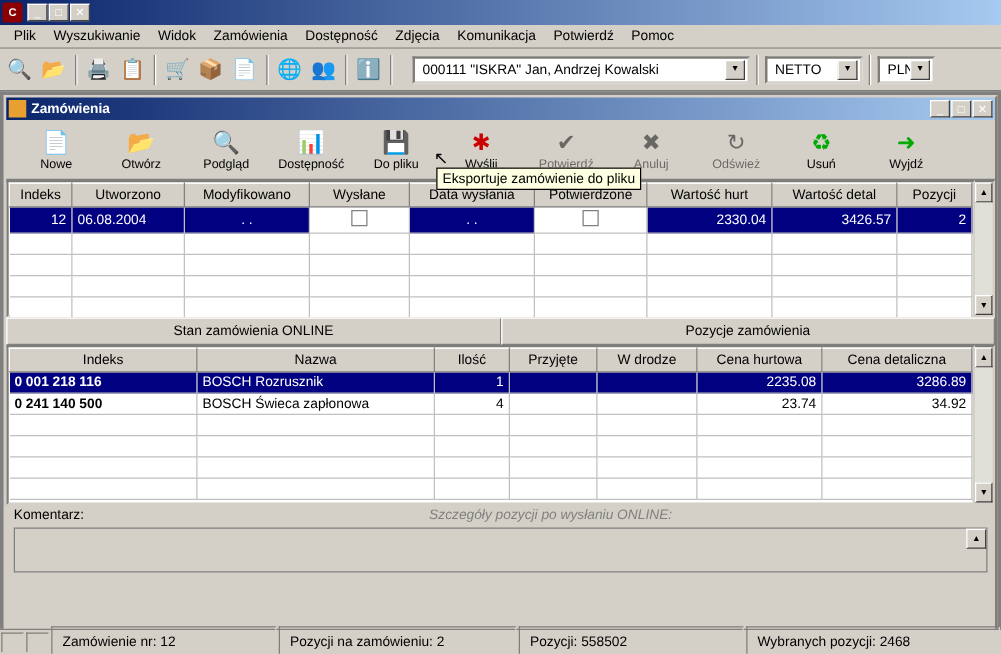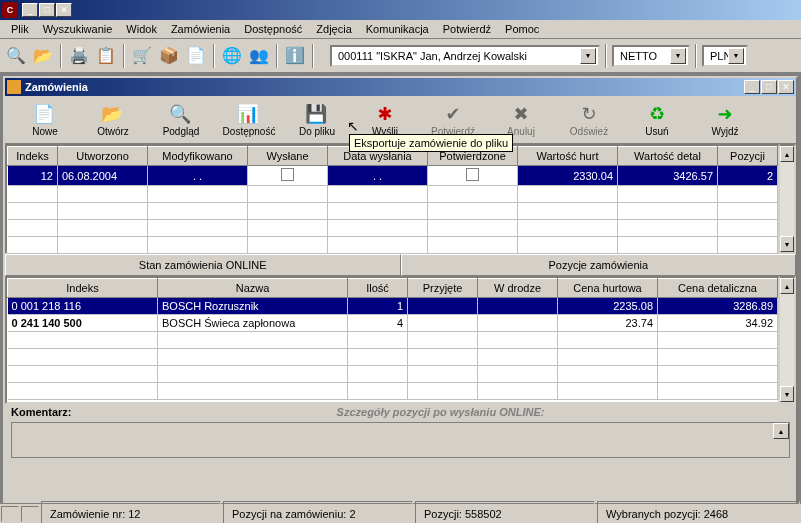--- a/index.html
+++ b/index.html
@@ -46,21 +46,21 @@
 
 .gridwrap { display: flex; }
 .gridmain { flex: 1; overflow: hidden; }
 .vscroll { width: 16px; background: #d4d0c8; border: 2px inset #d4d0c8; border-left: none; display: flex; flex-direction: column; }
 .vscroll .sbtn { height: 16px; background: #d4d0c8; border: 1px solid #fff; border-right-color: #404040; border-bottom-color: #404040; display: flex; align-items: center; justify-content: center; font-size: 7px; cursor: pointer; }
 .vscroll .strack { flex: 1; background: #e0e0d8; }
 
 .tabbar { display: flex; height: 22px; }
 .tab { flex: 1; background: #d4d0c8; border: 1px solid #808080; border-top-color: #fff; border-left-color: #fff; display: flex; align-items: center; justify-content: center; cursor: pointer; }
 
-.commentrow { display: flex; padding: 2px 6px; align-items: flex-end; font-weight: bold; }
+.commentrow { display: flex; padding: 2px 6px; align-items: flex-end; }
 .commentrow .lbl { width: 80px; }
 .commentrow .detail { flex: 1; color: #808080; font-style: italic; text-align: center; }
 .comment-area { margin: 2px 6px; height: 36px; background: #d4d0c8; border: 1px solid #808080; position: relative; }
 .comment-area .csbtn { position: absolute; right: 0; top: 0; width: 16px; height: 16px; background: #d4d0c8; border: 1px solid #fff; border-right-color: #404040; border-bottom-color: #404040; display: flex; align-items: center; justify-content: center; font-size: 7px; }
 
 .statusbar { position: absolute; bottom: 0; left: 0; right: 0; height: 20px; background: #d4d0c8; border-top: 1px solid #808080; display: flex; align-items: center; }
 .statuscell { border: 1px inset #d4d0c8; height: 16px; padding: 12px 8px; display: flex; align-items: center; margin: 0 1px; }
 .statuscell.small { width: 18px; padding: 0; justify-content: center; }
 </style>
 </head>
@@ -276,21 +276,21 @@
                 <tr>
           <th style="width:150px">Indeks</th>
           <th style="width:190px">Nazwa</th>
           <th style="width:60px">Ilość</th>
           <th style="width:70px">Przyjęte</th>
           <th style="width:80px">W drodze</th>
           <th style="width:100px">Cena hurtowa</th>
           <th>Cena detaliczna</th>
         </tr>
         <tr class="sel">
-          <td style="font-weight:normal">0 001 218 116</td>
+          <td style="font-weight:bold">0 001 218 116</td>
           <td>BOSCH Rozrusznik</td>
           <td class="rnum">1</td>
           <td></td>
           <td></td>
           <td class="rnum">2235.08</td>
           <td class="rnum">3286.89</td>
         </tr>
         <tr>
           <td style="font-weight:bold">0 241 140 500</td>
           <td>BOSCH Świeca zapłonowa</td>

